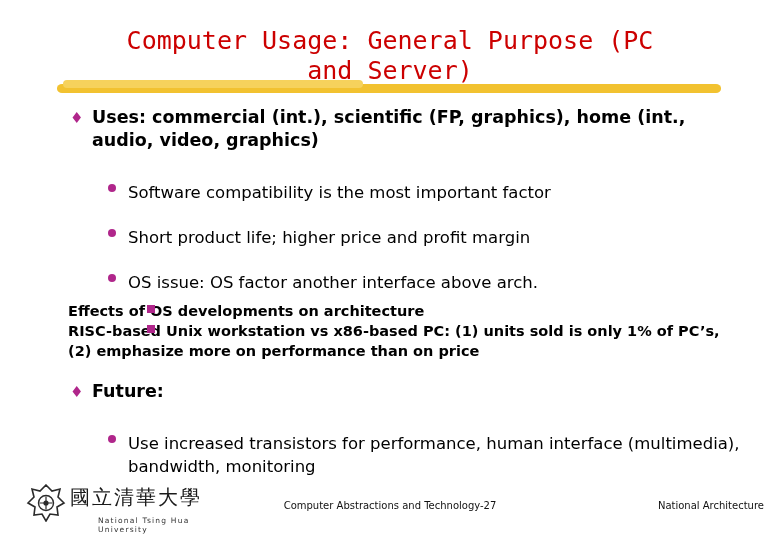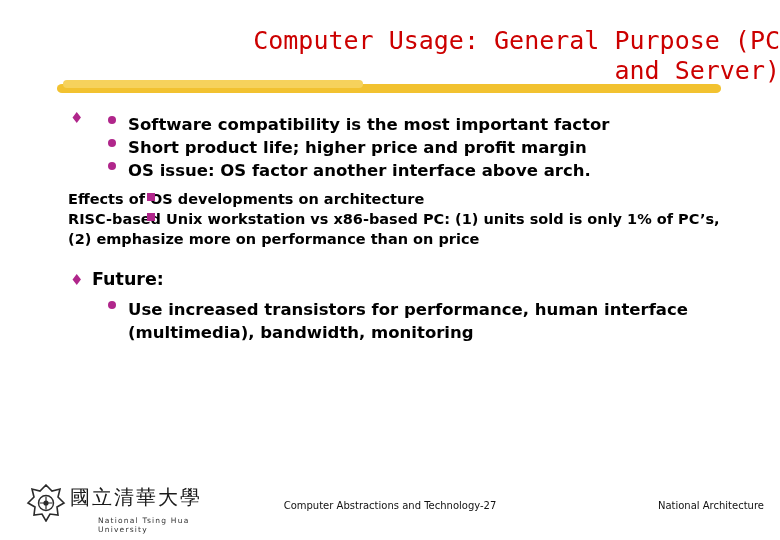--- a/index.html
+++ b/index.html
@@ -18,21 +18,21 @@
     position: absolute;
     inset: 0;
   }
 
   
   .title-wrap {
     position: absolute;
     left: 0;
     top: 26px;
     width: 780px;
-    text-align: right;
+    text-align: center;
   }
   .title {
     font-family: "DejaVu Sans Mono", monospace;
     font-size: 25px;
     line-height: 30px;
     color: #cc0000;
     font-weight: normal;
     letter-spacing: 0px;
   }
   .title-underline {
@@ -81,22 +81,23 @@
     font-size: 15px;
     line-height: 22px;
   }
 
   .lvl2 {
     position: relative;
     padding-left: 128px;
     padding-right: 32px;
     font-size: 16.5px;
     line-height: 23px;
-    font-weight: bold;
+    font-weight: normal;
     color: #000000;
+    margin-top: 22px;
   }
   .lvl2 .bullet {
     position: absolute;
     left: 108px;
     top: 3px;
     width: 8px;
     height: 8px;
     border-radius: 50%;
     background: #b0268b;
   }
@@ -184,20 +185,21 @@
   <div class="title-wrap">
     <div class="title">Computer Usage: General Purpose (PC</div>
     <div class="title">and Server)</div>
   </div>
   <div class="title-underline"></div>
 
   <div class="body">
 
     <div class="lvl1">
       <span class="bullet">♦</span>
+      <span>Uses: commercial (int.), scientific (FP, graphics), home (int., audio, video, graphics)</span>
     </div>
 
     <div class="gap-small"></div>
 
     <div class="lvl2">
       <span class="bullet"></span>
       <span>Software compatibility is the most important factor</span>
     </div>
     <div class="lvl2">
       <span class="bullet"></span>

